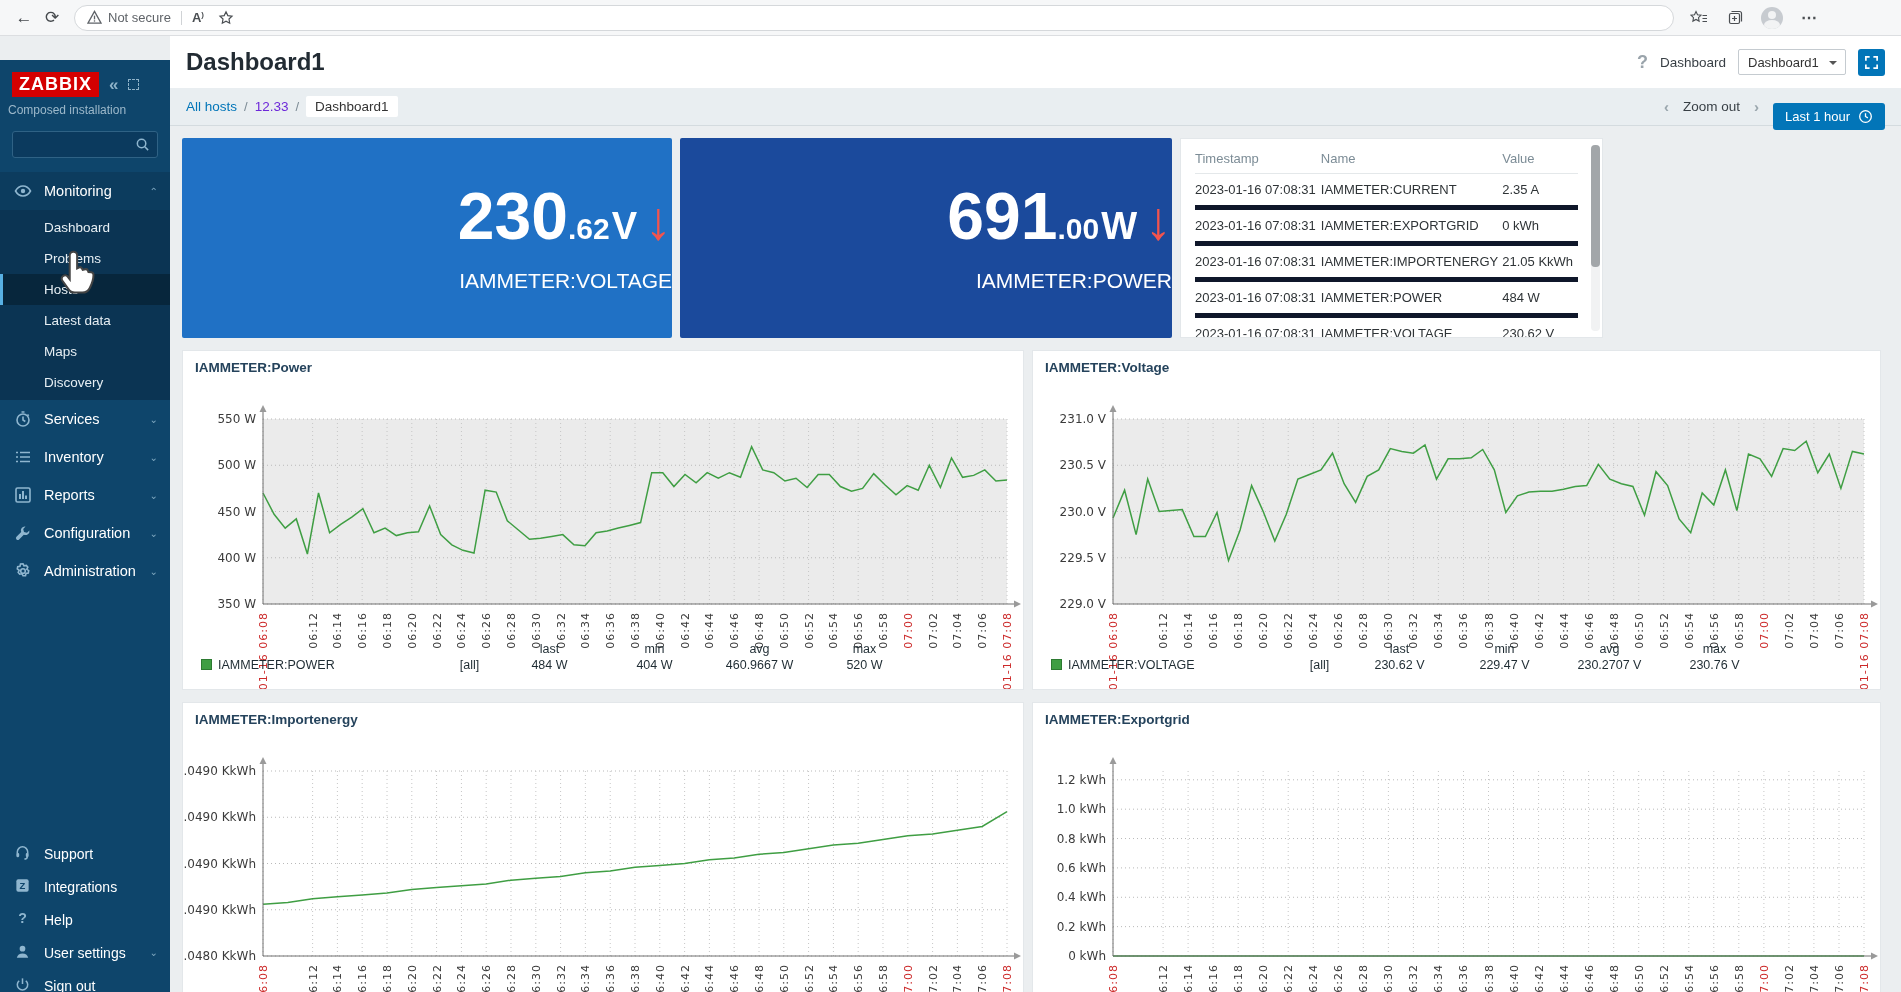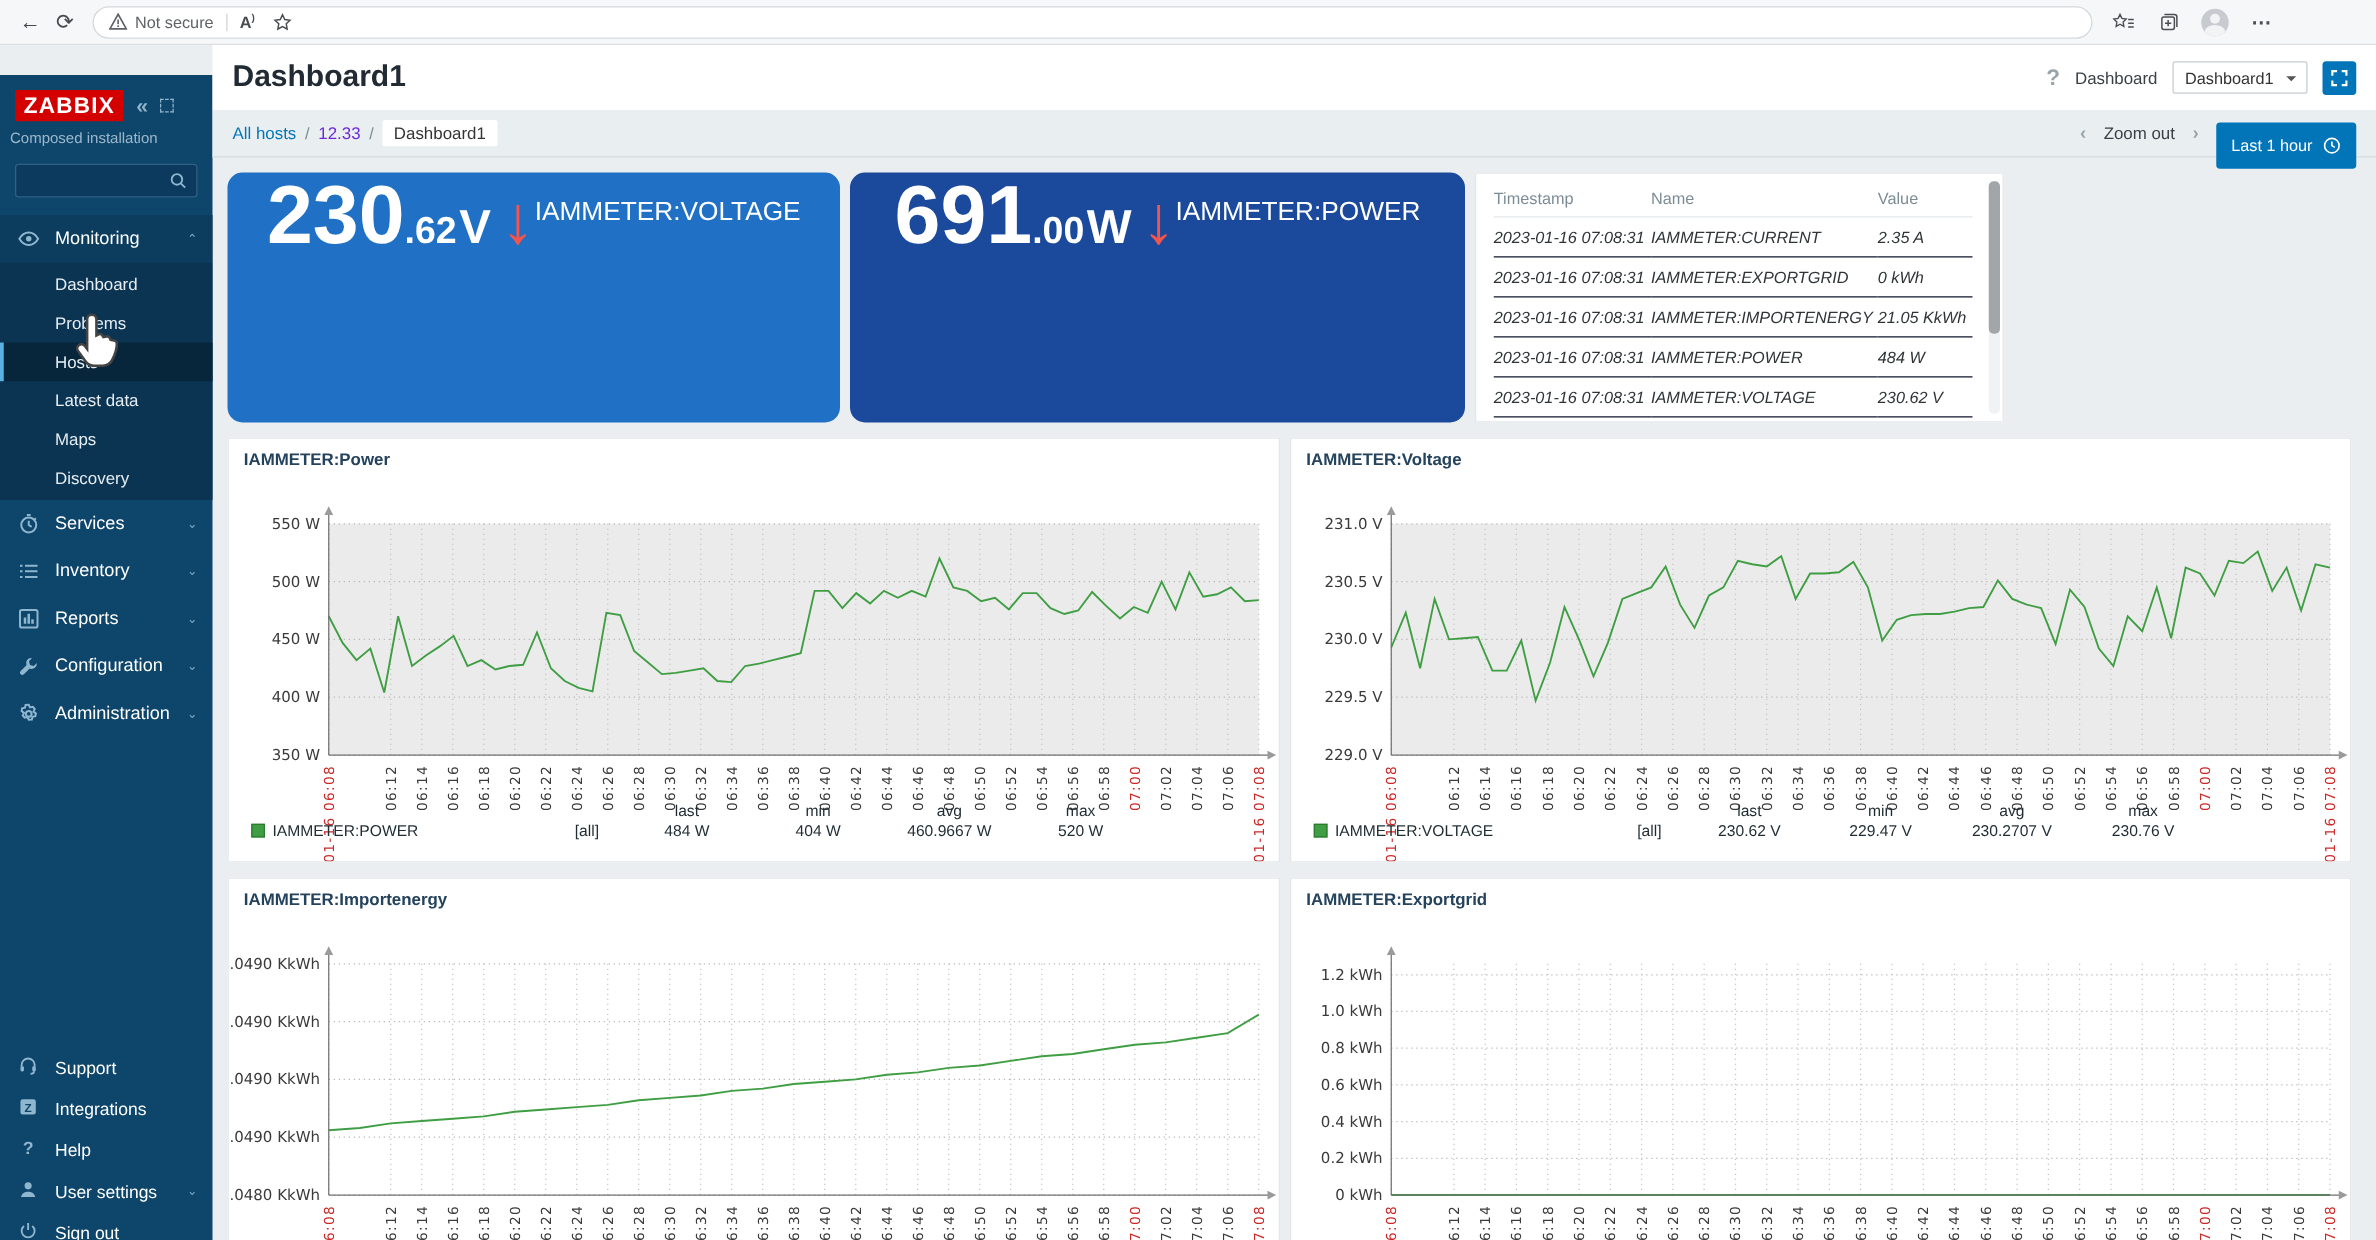--- a/index.html
+++ b/index.html
@@ -60,45 +60,45 @@
     display:flex; align-items:center; font-size:13px; color:#333; padding:0 24px 0 9px; position:relative; }
   .dash-select:after { content:""; position:absolute; right:8px; top:11px; border:4px solid transparent; border-top-color:#555; }
   .fs-btn { width:27px; height:27px; background:#0275b8; border-radius:3px; display:flex; align-items:center; justify-content:center; }
   .filter-row { height:38px; background:#e9eef1; border-bottom:1px solid #d4dbdf; display:flex; align-items:center; padding:0 16px; }
   .crumb-link { color:#0275b8; font-size:13.5px; cursor:pointer; }
   .crumb-sep { color:#7b8a94; font-size:13px; margin:0 7px; }
   .crumb-chip { background:#fff; border-radius:2px; padding:3px 9px; font-size:13.5px; color:#333; }
   .filter-right { margin-left:auto; display:flex; align-items:center; gap:14px; }
   .arrow-chev { color:#9aa6ad; font-size:15px; font-weight:bold; cursor:pointer; }
   .zoom-out { font-size:13.5px; color:#383f45; cursor:pointer; }
-  .time-btn { height:37px; background:#0275b8; color:#fff; border-radius:3px; display:flex; align-items:center;
+  .time-btn { height:27px; background:#0275b8; color:#fff; border-radius:3px; display:flex; align-items:center;
     gap:8px; padding:0 12px; font-size:13px; cursor:pointer;margin-top:20px; }
 
   
   .dashboard { position:absolute; top:90px; left:0; right:0; bottom:0; padding:12px; }
   .row { display:flex; gap:8px; margin-bottom:12px; }
   .row1 { height:200px; }
   .rowg { height:340px; }
-  .tile { border-radius:12px; color:#fff; display:flex; flex-direction:row; align-items:flex-start;
+  .tile { border-radius:2px; color:#fff; display:flex; flex-direction:column; align-items:flex-end;
     justify-content:center; }
   .tile-value-row { display:flex; align-items:baseline; }
   .tv-int { font-size:66px; font-weight:bold; line-height:1; }
   .tv-frac { font-size:30px; font-weight:bold; }
   .tv-unit { font-size:38px; font-weight:bold; margin-left:2px; }
   .tv-arrow { font-size:54px; font-weight:bold; color:#f2544e; line-height:1; margin-left:8px; }
   .tile-label { margin-top:20px; font-size:21px; }
   .clock-time { font-size:46px; line-height:1.1; }
   .clock-city { font-size:30px; margin-top:6px; }
 
   .tablewidget { width:423px; background:#fff; border:1px solid #e3e7ea; position:relative; overflow:hidden;
     padding:4px 24px 0 14px; }
   .tablewidget table { width:100%; border-collapse:collapse; }
   .tablewidget th { text-align:left; font-weight:normal; color:#7c8c96; font-size:13px; padding:8px 4px 7px 0;
     border-bottom:1px solid #e4e8ea; }
-  .tablewidget td { font-size:13px; color:#2f3437; padding:8px 4px 8px 0; border-bottom:1px solid #0f172a; white-space:nowrap;font-style:italic; }
+  .tablewidget td { font-size:13px; color:#2f3437; padding:8px 4px 8px 0; border-bottom:5px solid #0f172a; white-space:nowrap; }
   .sbar-track { position:absolute; right:2px; top:6px; bottom:6px; width:9px; background:#f1f2f3; border-radius:4px; }
   .sbar-thumb { position:absolute; right:0; top:0; width:9px; height:122px; background:#a2a6a9; border-radius:4px; }
 
   .graph-widget { background:#fff; border:1px solid #e3e7ea; position:relative; overflow:hidden; }
   .gw-l { width:842px; } .gw-r { width:849px; }
   .graph-title { position:absolute; top:9px; left:12px; font-size:13.5px; font-weight:bold; color:#25435c; z-index:2; }
   .graph-svg { position:absolute; top:26px; left:0; }
   .legend { position:absolute; top:290px; left:14px; right:10px; font-size:12.5px; color:#1f2c33; }
   .legend table { border-collapse:collapse; }
   .legend td { padding:1px 4px; text-align:center; white-space:nowrap; }

